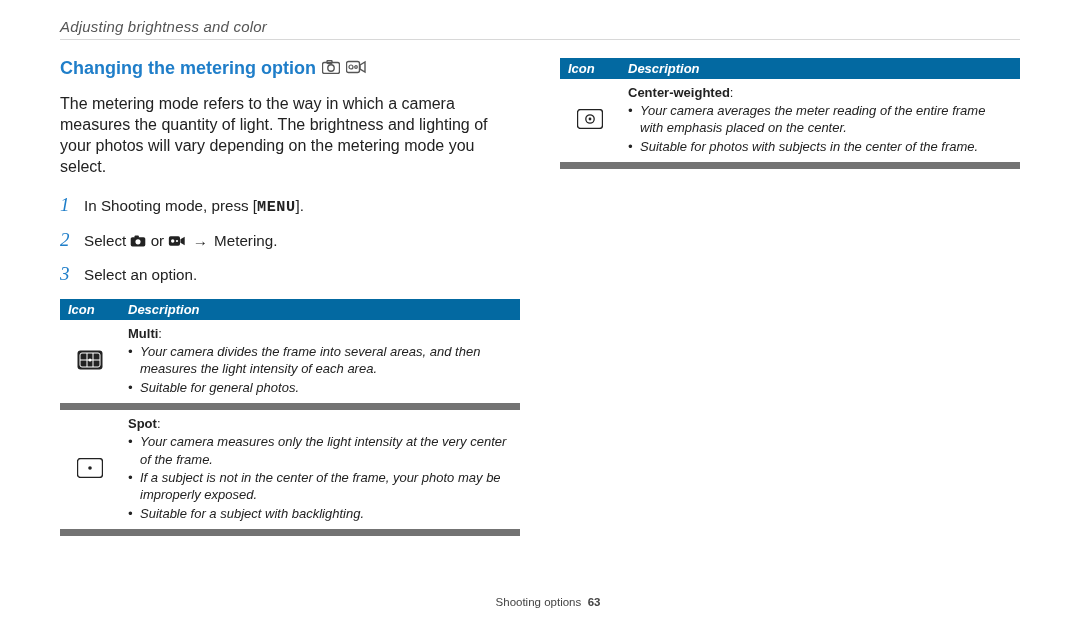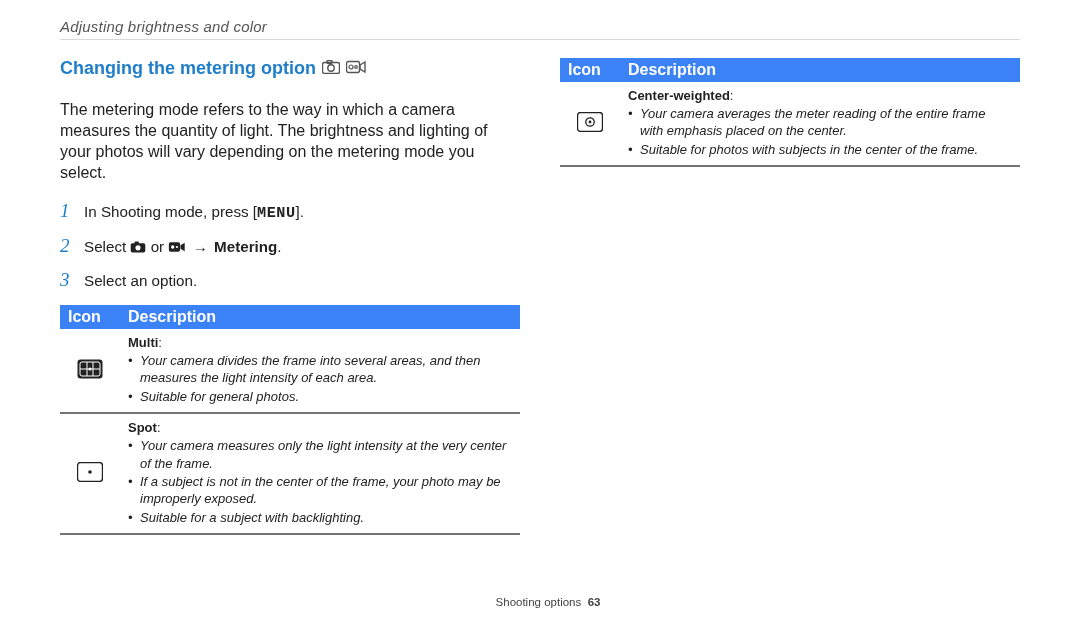--- a/index.html
+++ b/index.html
@@ -2,34 +2,34 @@
 <html><head>
 <meta charset="utf-8">
 <style>
   * { box-sizing: border-box; margin: 0; padding: 0; }
   html, body { width: 1080px; height: 630px; background: #fff; font-family: "Segoe UI", "Helvetica Neue", Arial, sans-serif; color: #222; }
   .page { width: 1080px; height: 630px; position: relative; padding: 18px 60px 0 60px; }
   .breadcrumb { font-style: italic; color: #555; font-size: 15px; margin-bottom: 4px; letter-spacing: 0.2px; }
   .hr { height: 1px; background: #d8d8d8; width: 100%; margin-bottom: 18px; }
   .columns { display: flex; gap: 40px; }
   .col { flex: 1 1 0; min-width: 0; }
-  .heading-row { display: flex; align-items: center; gap: 6px; margin-bottom: 20px; }
+  .heading-row { display: flex; align-items: center; gap: 6px; margin-bottom: 14px; }
   .heading { color: #1f7ec9; font-weight: 600; font-size: 18px; }
   .mode-icon { display: inline-block; vertical-align: middle; }
   .intro { font-size: 16px; line-height: 1.32; color: #222; margin-bottom: 14px; }
   .steps { list-style: none; counter-reset: step; margin: 0 0 10px 0; }
   .steps li { display: flex; align-items: baseline; gap: 10px; margin: 6px 0; font-size: 15.2px; line-height: 1.5; }
   .step-num { font-style: italic; color: #1f7ec9; font-size: 19px; font-weight: 400; min-width: 14px; font-family: Georgia, "Times New Roman", serif; }
   .menu-label { font-family: Liberation Mono, monospace; font-weight: 700; letter-spacing: 0.5px; }
-  .bold { font-weight: 700; }
+  .bold { font-weight: 400; }
   .arrow { display: inline-block; padding: 0 2px; }
   table.meter { width: 100%; border-collapse: collapse; font-size: 13px; }
-  table.meter thead th { background: #3b82f6; color: #fff; text-align: left; font-weight: 700; padding: 3px 8px; font-size: 16px; }
+  table.meter thead th { background: #0369a1; color: #fff; text-align: left; font-weight: 700; padding: 3px 8px; font-size: 13px; font-style: italic; }
   table.meter thead th:first-child { width: 60px; }
-  table.meter tbody td { border-bottom: 2px solid #737373; padding: 6px 8px; vertical-align: middle; }
+  table.meter tbody td { border-bottom: 7px solid #737373; padding: 6px 8px; vertical-align: middle; }
   table.meter tbody td.icon-cell { text-align: center; vertical-align: middle; }
   .desc-title { font-weight: 700; }
   .bullets { list-style: none; margin: 2px 0 0 0; font-style: italic; }
   .bullets li { position: relative; padding-left: 12px; line-height: 1.34; margin: 1px 0; }
   .bullets li::before { content: "•"; position: absolute; left: 0; top: 0; }
   .footer { position: absolute; bottom: 22px; left: 16px; right: 0; text-align: center; font-size: 11.5px; color: #444; }
   .footer .pnum { font-weight: 700; }
   svg { display: inline-block; }
 </style>
 </head>

